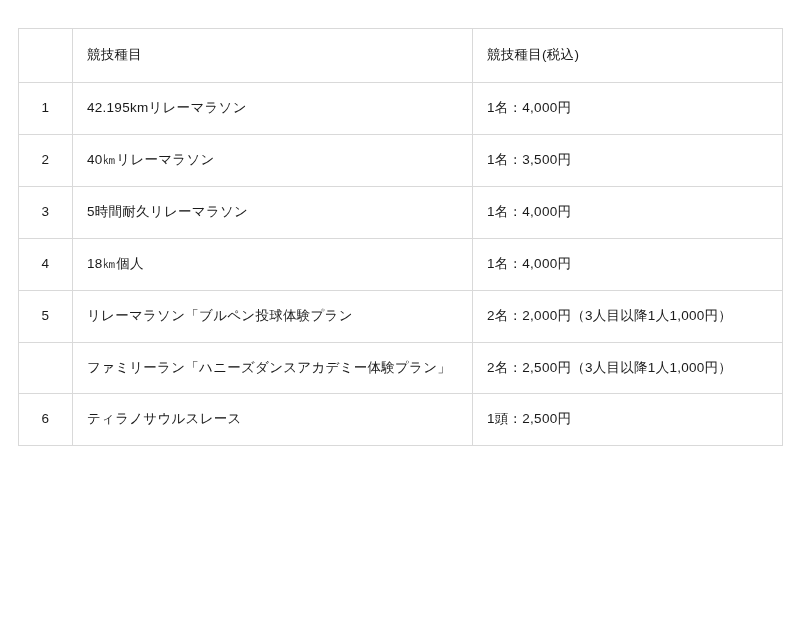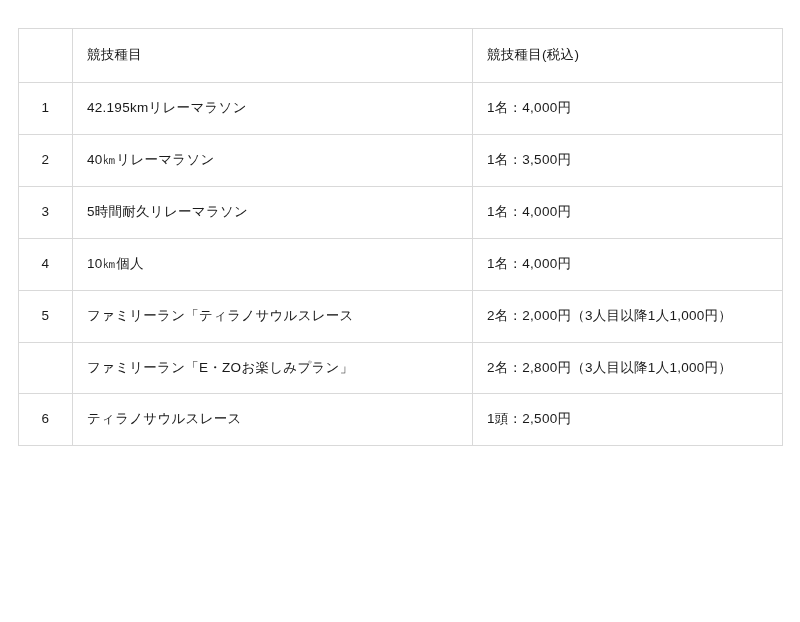--- a/index.html
+++ b/index.html
@@ -112,42 +112,42 @@
           <td>
               <span class="cell-text">5時間耐久リレーマラソン</span>
             </td>
           <td>
               <span class="cell-text">1名：4,000円</span>
             </td>
         </tr>
         <tr>
           <td class="num">4</td>
           <td>
-              <span class="cell-text">10㎞個人</span>
+              <span class="cell-text">18㎞個人</span>
             </td>
           <td>
               <span class="cell-text">1名：4,000円</span>
             </td>
         </tr>
         <tr>
           <td class="num">5</td>
           <td>
-              <span class="cell-text">ファミリーラン「ティラノサウルスレース</span>
+              <span class="cell-text">リレーマラソン「ブルペン投球体験プラン</span>
             </td>
           <td>
               <span class="cell-text">2名：2,000円（3人目以降1人1,000円）</span>
             </td>
         </tr>
         <tr>
           <td class="num"></td>
           <td>
-              <span class="cell-text">ファミリーラン「E・ZOお楽しみプラン」</span>
+              <span class="cell-text">ファミリーラン「ハニーズダンスアカデミー体験プラン」</span>
             </td>
           <td>
-              <span class="cell-text">2名：2,800円（3人目以降1人1,000円）</span>
+              <span class="cell-text">2名：2,500円（3人目以降1人1,000円）</span>
             </td>
         </tr>
         <tr>
           <td class="num">6</td>
           <td>
               <span class="cell-text">ティラノサウルスレース</span>
             </td>
           <td>
               <span class="cell-text">1頭：2,500円</span>
             </td>

